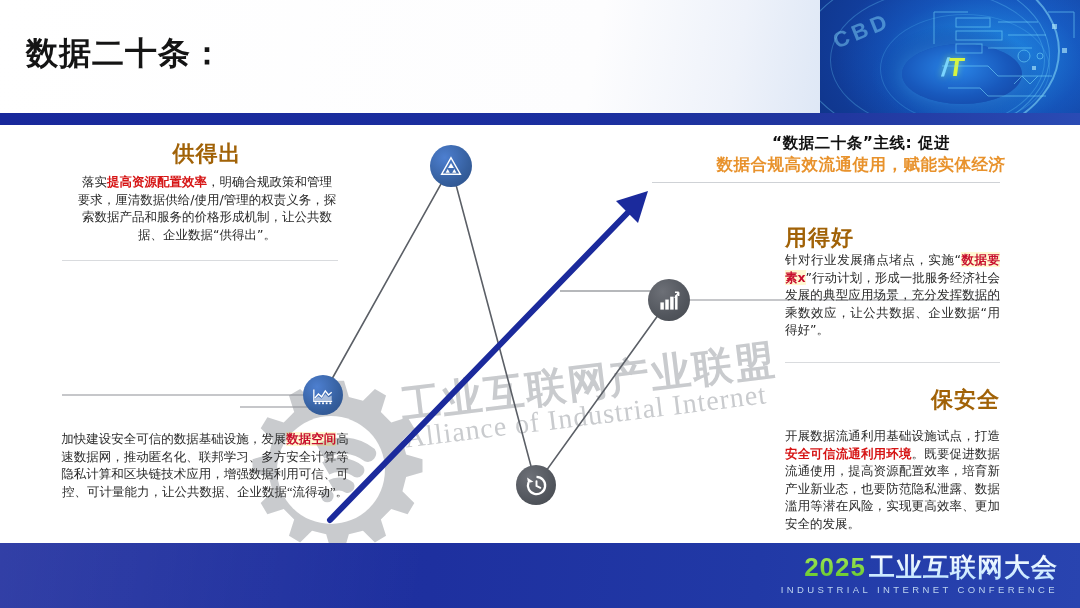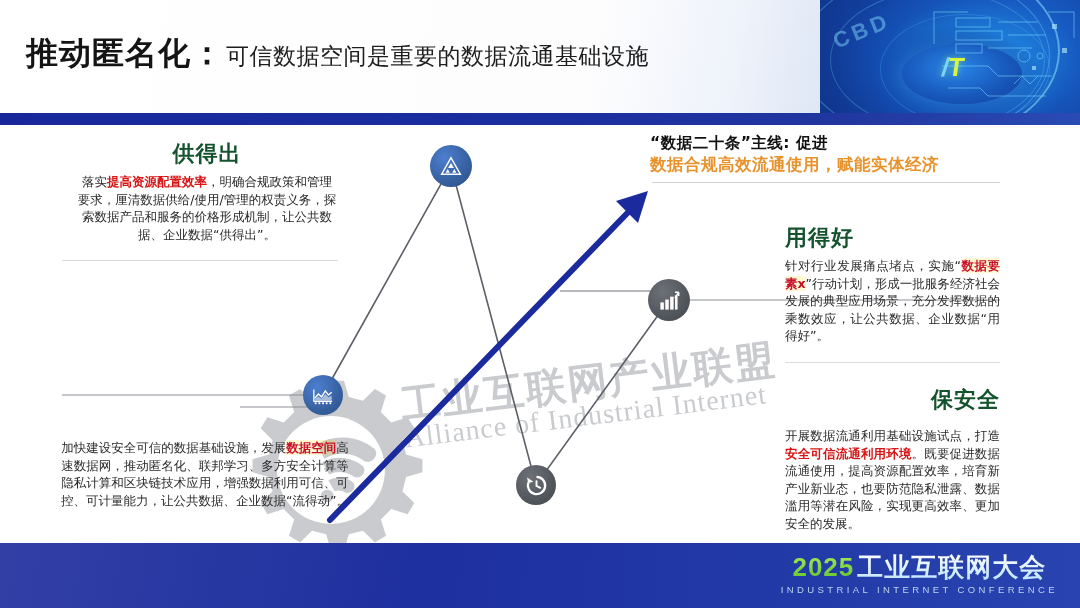--- a/index.html
+++ b/index.html
@@ -95,42 +95,42 @@
   .node svg { display:block; }
 
   .n-top   { left:430px; top:20px;  width:42px; height:42px; }
   .n-left  { left:303px; top:250px; width:40px; height:40px; }
   .n-right { left:648px; top:154px; width:42px; height:42px; }
   .n-bot   { left:516px; top:340px; width:40px; height:40px; }
 
   
   .block { position:absolute; }
   .blk-title {
-    font:700 22px/26px "DejaVu Sans",sans-serif; color:#14532d;
+    font:700 22px/26px "DejaVu Sans",sans-serif; color:#a16207;
     text-align:center; letter-spacing:1px;
   }
   .blk-body {
     font:400 12.5px/17.5px "DejaVu Sans",sans-serif;
     color:#2a2a2a; text-align:justify;
   }
   .hl-red { color:#d61515; font-weight:700; }
   .hl-red-bg { color:#c8102e; font-weight:700; background:rgba(255,215,0,0.18); }
   .sep { position:absolute; height:1px; background:#d9dbde; }
 
   
   .b1 { left:76px; top:16px; width:262px; }
   .b1 .blk-body { text-align:center; }
   .b1-sep { left:62px; top:135px; width:276px; }
 
   
   .b2 { left:60px; top:300px; width:290px; }
   .b2 .blk-body { text-align:center; }
 
   
-  .bh { left:650px; top:8px; width:350px; text-align:left; }
+  .bh { left:686px; top:8px; width:350px; text-align:center; }
   .bh-l1 { font:700 15.5px/21px "DejaVu Sans",sans-serif; color:#111; letter-spacing:0.5px; }
   .bh-l2 { font:700 16.5px/22px "DejaVu Sans",sans-serif; color:#e8922c; letter-spacing:0.5px; }
   .bh-sep { left:652px; top:57px; width:348px; background:#cfd2d6; }
 
   
   .b3 { left:785px; top:100px; width:215px; }
   .b3 .blk-title { text-align:left; }
   .b3-sep { left:785px; top:237px; width:215px; }
 
   
@@ -141,21 +141,21 @@
   .footer {
     position:absolute; left:0; top:543px; width:1080px; height:65px;
     background:linear-gradient(95deg,#1b2a9c 0%,#1e309f 40%,#2139a6 70%,#2944b0 100%);
     overflow:hidden;
   }
   .footer::before {
     content:""; position:absolute; left:0; top:0; width:420px; height:65px;
     background:linear-gradient(100deg, rgba(255,255,255,0.10), rgba(255,255,255,0));
   }
   .logo { position:absolute; right:22px; top:10px; text-align:right; }
-  .logo-top { display:flex; align-items:baseline; justify-content:center; }
+  .logo-top { display:flex; align-items:baseline; justify-content:flex-end; }
   .logo-2025 {
     font:700 26px/28px "Liberation Sans",sans-serif;
     color:#8ede3c; letter-spacing:1px;
     background:linear-gradient(180deg,#a6ea5a,#62c62a);
     -webkit-background-clip:text; background-clip:text; -webkit-text-fill-color:transparent;
   }
   .logo-cn {
     font:700 26px/28px "DejaVu Sans",sans-serif; letter-spacing:1px; margin-left:3px;
     background:linear-gradient(180deg,#ffffff,#bfe4ff);
     -webkit-background-clip:text; background-clip:text; -webkit-text-fill-color:transparent;
@@ -197,22 +197,21 @@
           <path d="M86 80 l8 -8 l8 8 l8 -8"></path>
         </g>
         <g fill="#bdf2ff" opacity="0.85">
           <rect x="124" y="20" width="5" height="5"></rect>
           <rect x="134" y="44" width="5" height="5"></rect>
           <rect x="104" y="62" width="4" height="4"></rect>
         </g>
       </svg>
     </div>
     <div class="title-wrap">
-      <span class="title-main">推动匿名化：</span>
-      <span class="title-sub">可信数据空间是重要的数据流通基础设施</span>
+      <span class="title-main">数据二十条：</span>
     </div>
   </div>
   <div class="header-rule"></div>
 
   <div class="canvas">
 
     <svg class="wm-gear" viewBox="0 0 100 100">
       <path fill="#c4c6c9" d="M50 2 l7 0 2.6 8.8 7.6 2 6.4-6.4 6 3.6 -2.8 8.8 5.6 5.6 8.8-2.8 3.6 6 -6.4 6.4 2 7.6 8.8 2.6 0 7 -8.8 2.6 -2 7.6 6.4 6.4 -3.6 6 -8.8-2.8 -5.6 5.6 2.8 8.8 -6 3.6 -6.4-6.4 -7.6 2 -2.6 8.8 -7 0 -2.6-8.8 -7.6-2 -6.4 6.4 -6-3.6 2.8-8.8 -5.6-5.6 -8.8 2.8 -3.6-6 6.4-6.4 -2-7.6 -8.8-2.6 0-7 8.8-2.6 2-7.6 -6.4-6.4 3.6-6 8.8 2.8 5.6-5.6 -2.8-8.8 6-3.6 6.4 6.4 7.6-2z"></path>
       <circle cx="50" cy="50" r="29" fill="#ffffff"></circle>
       <g fill="#c4c6c9">
@@ -290,34 +289,34 @@
 
     <div class="block b1">
       <div class="blk-title">供得出</div>
       <div class="blk-body" style="margin-top:6px;">
         <span>落实</span><span class="hl-red">提高资源配置效率</span><span>，明确合规政策和管理要求，厘清数据供给/使用/管理的权责义务，探索数据产品和服务的价格形成机制，让公共数据、企业数据“供得出”。</span>
       </div>
     </div>
     <div class="sep b1-sep"></div>
 
     <div class="block b2">
-      <div class="blk-body" style="margin-top:14px;">
+      <div class="blk-body" style="margin-top:6px;font-family:Liberation Serif, serif;">
         <span>加快建设安全可信的数据基础设施，发展</span><span class="hl-red-bg">数据空间</span><span>高速数据网，推动匿名化、联邦学习、多方安全计算等隐私计算和区块链技术应用，增强数据利用可信、可控、可计量能力，让公共数据、企业数据“流得动”。</span>
       </div>
     </div>
 
     <div class="block bh">
       <div class="bh-l1">“数据二十条”主线: 促进</div>
       <div class="bh-l2">数据合规高效流通使用，赋能实体经济</div>
     </div>
     <div class="sep bh-sep"></div>
 
     <div class="block b3">
       <div class="blk-title">用得好</div>
-      <div class="blk-body" style="margin-top:6px;">
+      <div class="blk-body" style="">
         <span>针对行业发展痛点堵点，实施“</span><span class="hl-red-bg">数据要素x</span><span>”行动计划，形成一批服务经济社会发展的典型应用场景，充分发挥数据的乘数效应，让公共数据、企业数据“用得好”。</span>
       </div>
     </div>
     <div class="sep b3-sep"></div>
 
     <div class="block b4">
       <div class="blk-title">保安全</div>
       <div class="blk-body" style="margin-top:14px;">
         <span>开展数据流通利用基础设施试点，打造</span><span class="hl-red">安全可信流通利用环境</span><span>。既要促进数据流通使用，提高资源配置效率，培育新产业新业态，也要防范隐私泄露、数据滥用等潜在风险，实现更高效率、更加安全的发展。</span>
       </div>

